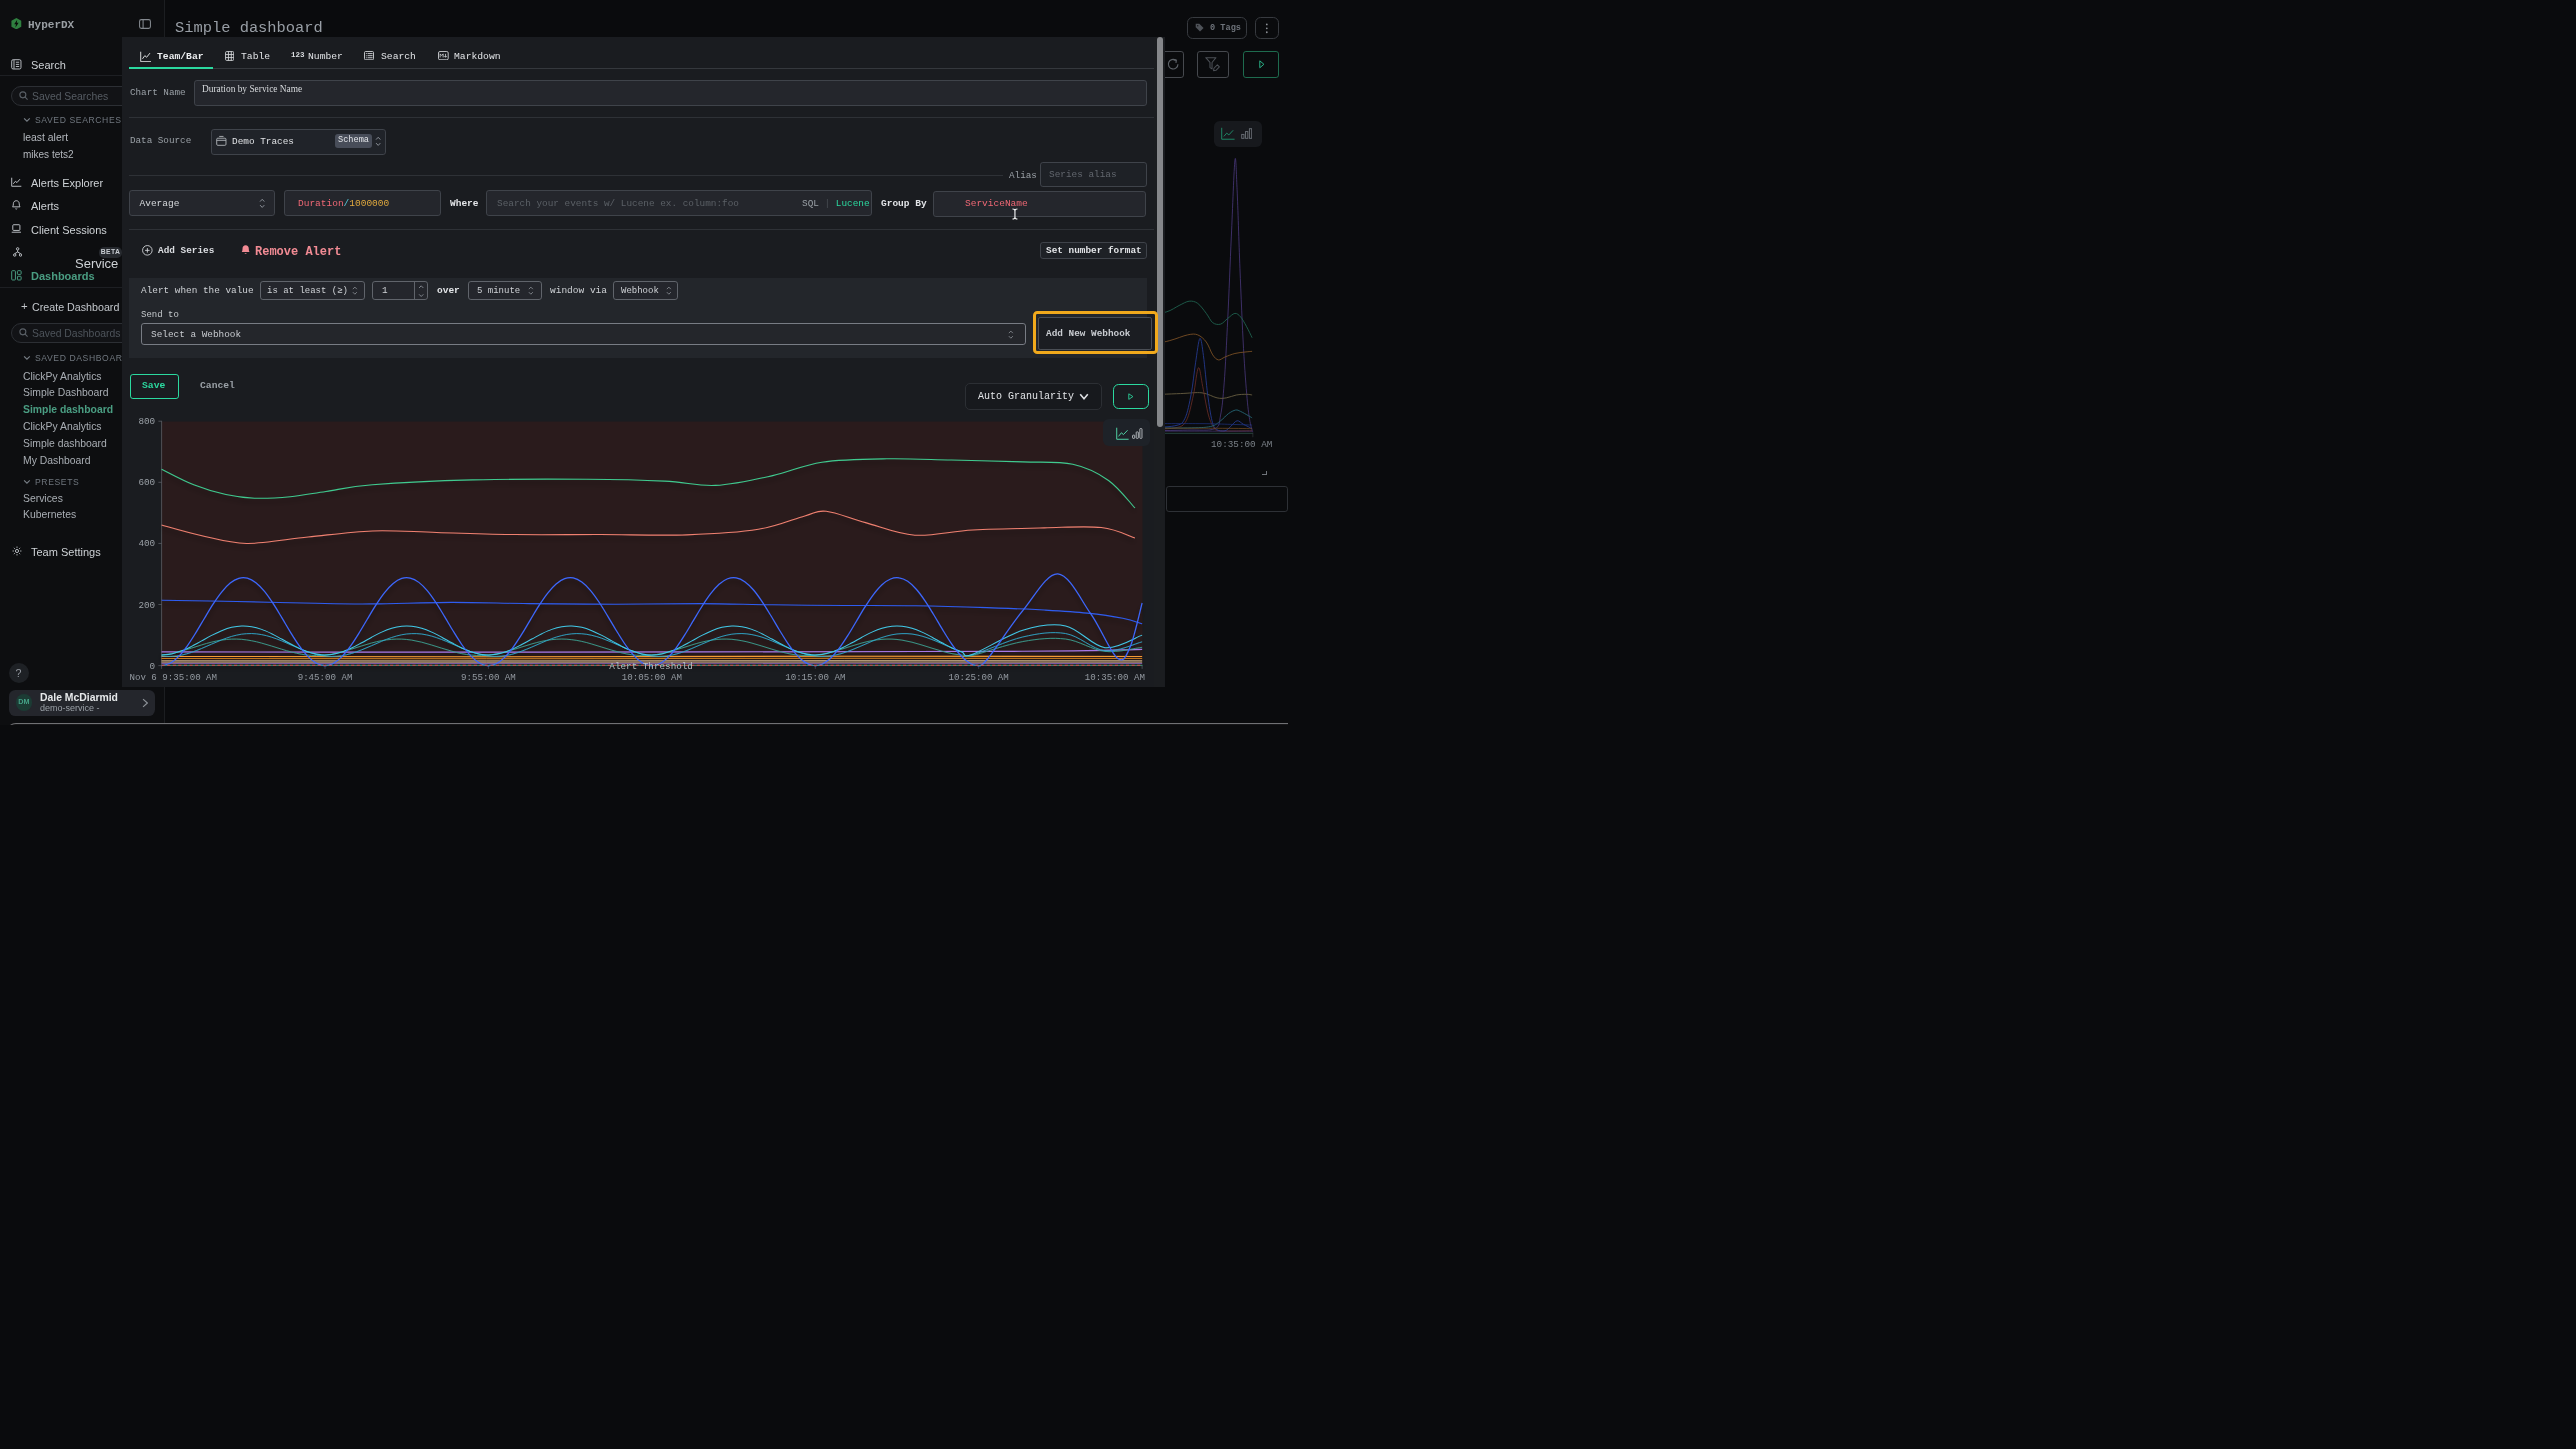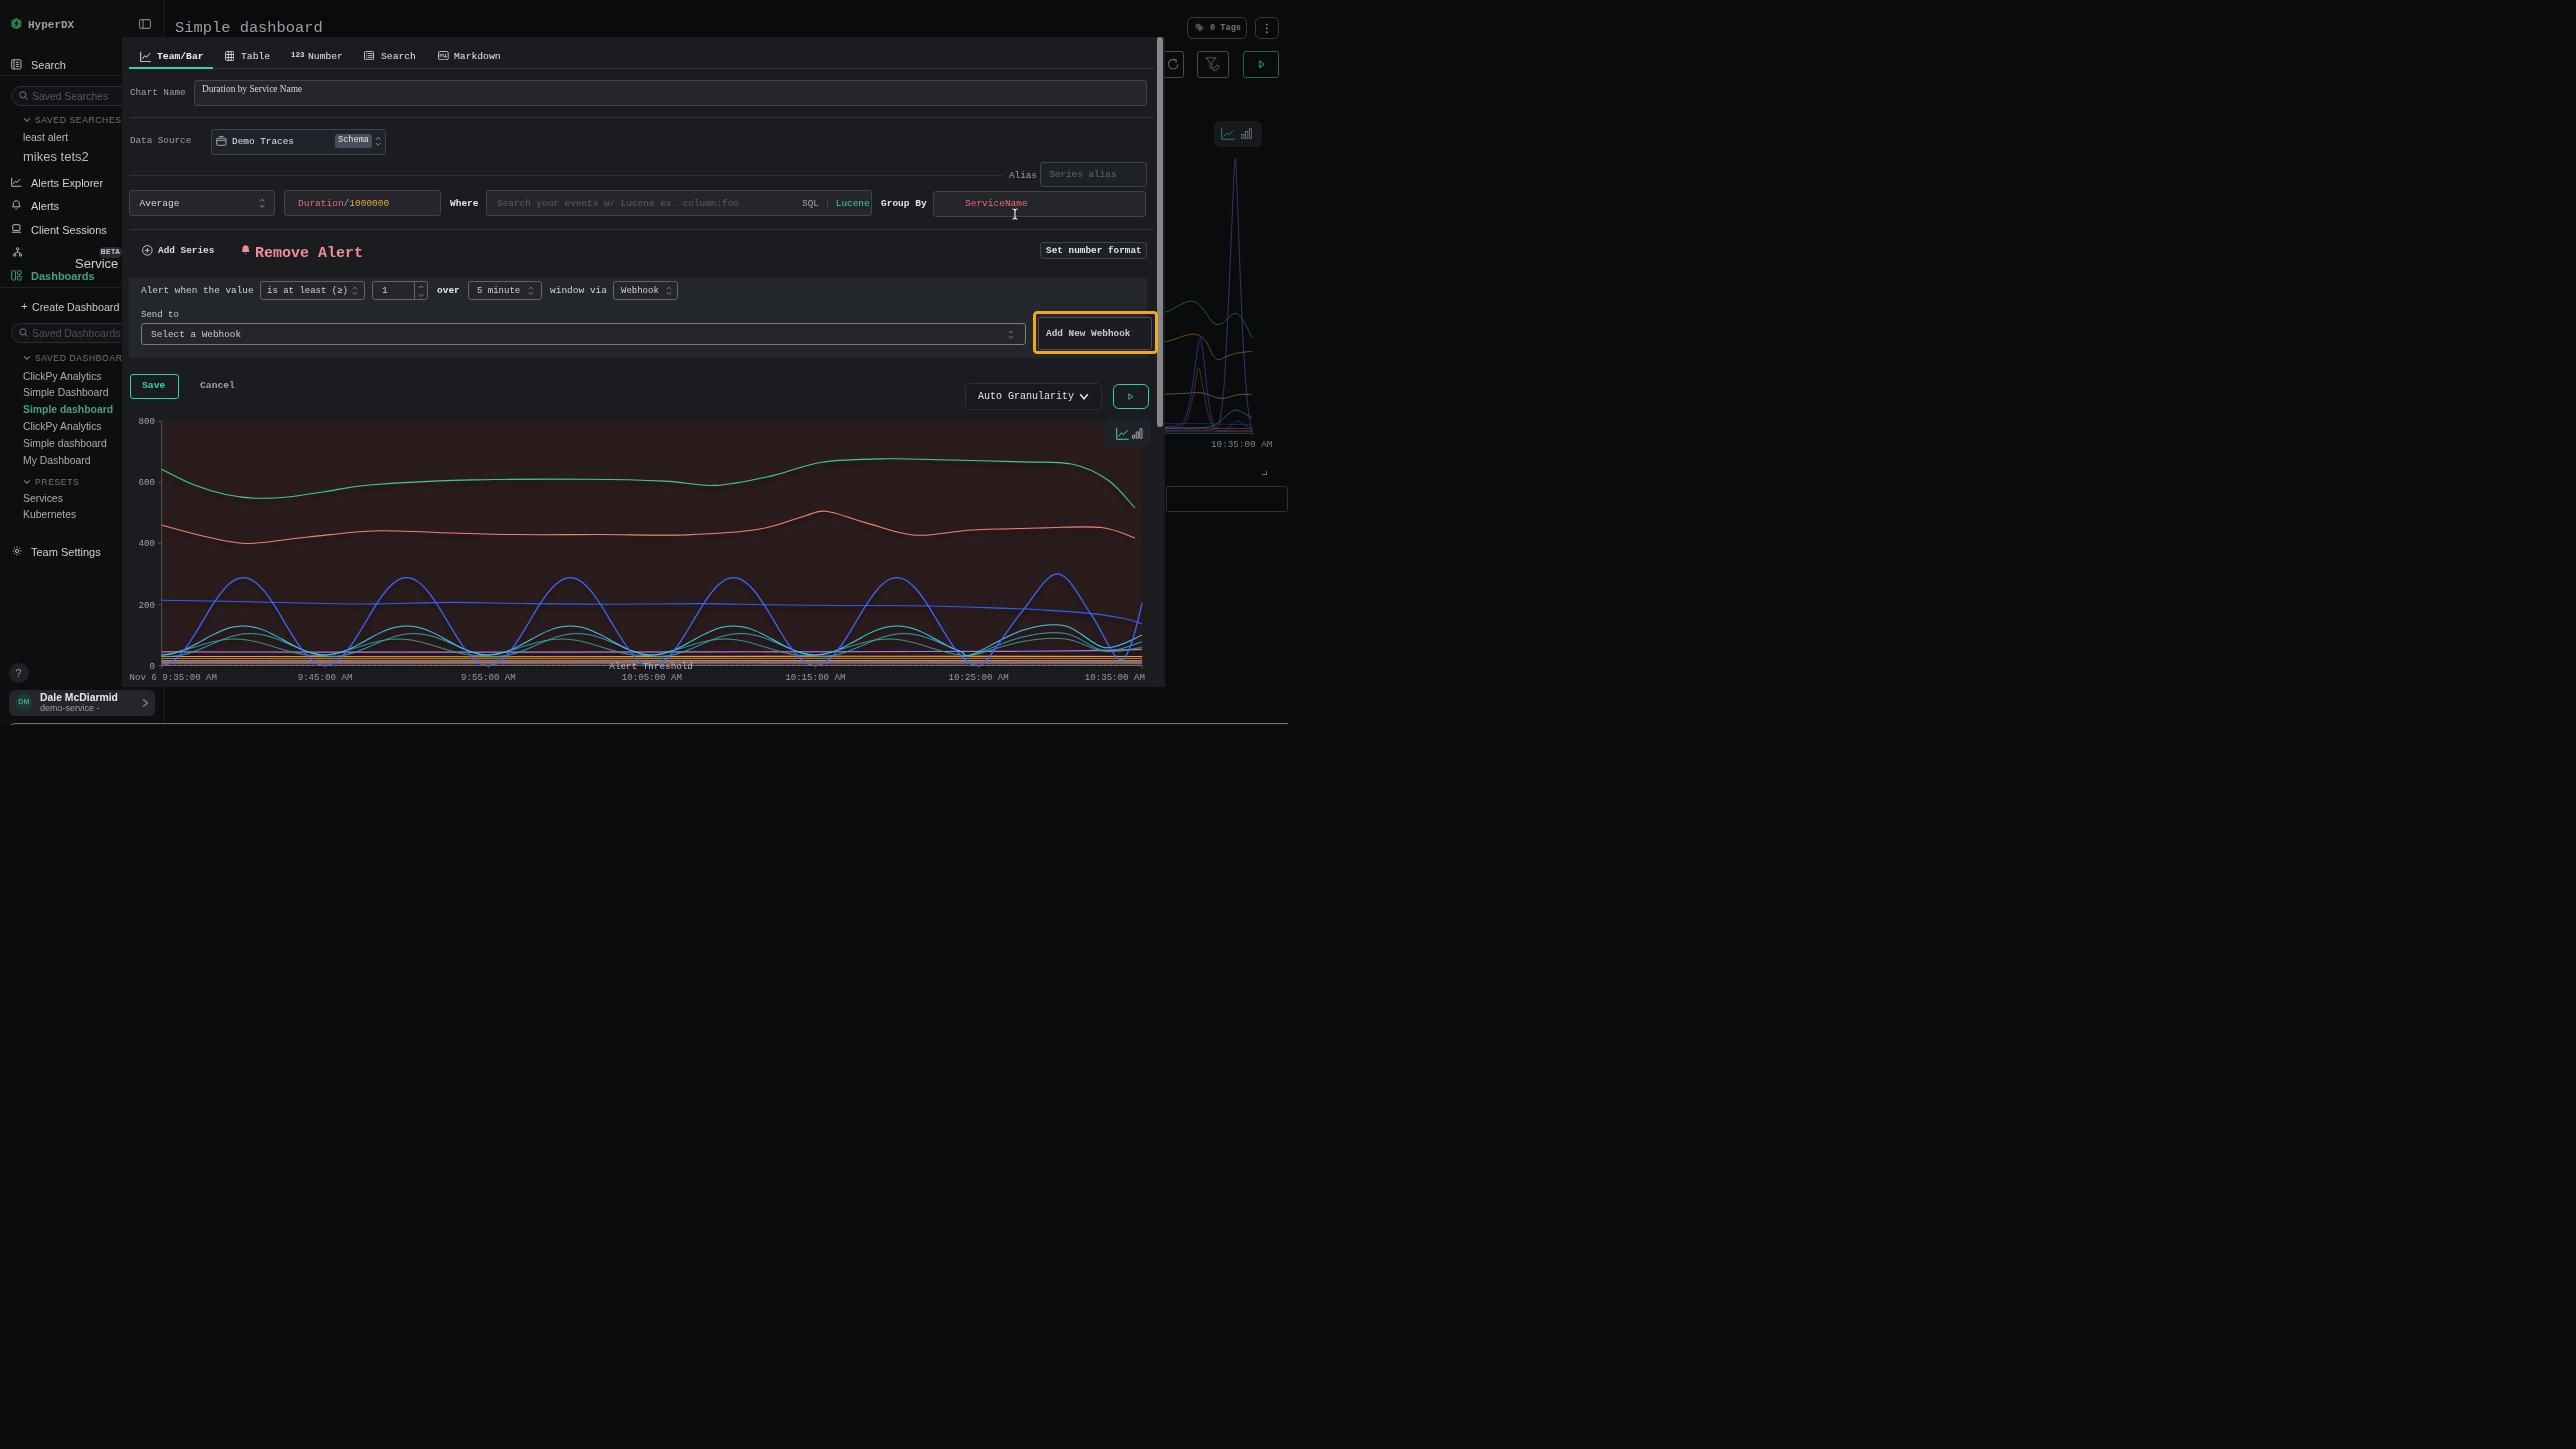--- a/index.html
+++ b/index.html
@@ -30,21 +30,21 @@
 <svg class="abs" style="left:18.6px;top:91px" width="9.3" height="9.3" viewBox="0 0 13 13" fill="none" stroke="#5b6168" stroke-width="1.5">
 <circle cx="5.4" cy="5.4" r="4.2"></circle>
       <line x1="8.6" y1="8.6" x2="12" y2="12"></line>
     </svg>
 <div class="abs" style="left:32px;top:91px;font-size:10.4px;color:#565c63;">Saved Searches</div>
 <svg class="abs" style="left:23px;top:117px" width="7.9" height="5.7" viewBox="0 0 11 8" fill="none" stroke="#767d85" stroke-width="1.6">
       <path d="M1.5 1.8 L5.5 6 L9.5 1.8"></path>
     </svg>
 <div class="abs" style="left:35px;top:115px;font-size:8.6px;letter-spacing:0.6px;color:#70777f;">SAVED SEARCHES</div>
 <div class="abs" style="left:23px;top:132px;font-size:10.4px;color:#b4b8be;">least alert</div>
-<div class="abs" style="left:23px;top:149px;font-size:13px;color:#b4b8be;">mikes tets2</div>
+<div class="abs" style="left:23px;top:149px;font-size:10px;color:#b4b8be;">mikes tets2</div>
 <svg class="abs" style="left:11.4px;top:177px" width="10.7" height="10" viewBox="0 0 15 14" fill="none" stroke="#c4c8cd" stroke-width="1.3">
 <path d="M1 1 L1 13 L14.5 13"></path>
       <path d="M3.2 9.5 L6.2 6 L8.4 7.8 L12.6 3"></path>
     </svg>
 <div class="abs" style="left:31px;top:177px;font-size:11px;color:#ced2d6;">Alerts Explorer</div>
 <svg class="abs" style="left:12px;top:200px" width="8.6" height="10" viewBox="0 0 12 14" fill="none" stroke="#c4c8cd" stroke-width="1.3">
 <path d="M6 1 C3.5 1 1.9 2.9 1.9 5.2 C1.9 8.6 0.7 9.6 0.7 9.6 L11.3 9.6 C11.3 9.6 10.1 8.6 10.1 5.2 C10.1 2.9 8.5 1 6 1 Z"></path>
 <path d="M4.7 12 C5 12.8 7 12.8 7.3 12"></path>
     </svg>
 <div class="abs" style="left:31px;top:200px;font-size:11px;color:#ced2d6;">Alerts</div>
@@ -237,21 +237,21 @@
 <div class="abs" style="left:7.2px;top:192px;width:1025px;height:0.7px;background:#2e3136;"></div>
 <svg class="abs" style="left:20.4px;top:208px" width="10.7" height="10.7" viewBox="0 0 15 15" fill="none" stroke="#dcdee2" stroke-width="1.2">
 <circle cx="7.5" cy="7.5" r="6.7"></circle>
       <path d="M7.5 4.3 L7.5 10.7 M4.3 7.5 L10.7 7.5"></path>
     </svg>
 <div class="abs" style="left:36px;top:208px;font-size:9.4px;font-weight:bold;color:#dcdee2;">Add Series</div>
 <svg class="abs" style="left:119px;top:208px" width="9.3" height="11.4" viewBox="0 0 13 16" fill="#f28b94">
 <path d="M6.5 0.5 C3.8 0.5 2.1 2.6 2.1 5.1 C2.1 8.8 0.8 9.9 0.8 9.9 L12.2 9.9 C12.2 9.9 10.9 8.8 10.9 5.1 C10.9 2.6 9.2 0.5 6.5 0.5 Z"></path>
 <path d="M4.9 11.4 C5.1 12.6 7.9 12.6 8.1 11.4 L4.9 11.4 Z"></path>
     </svg>
-<div class="abs" style="left:133px;top:208px;font-size:15px;font-weight:bold;color:#f28b94;">Remove Alert</div>
+<div class="abs" style="left:133px;top:208px;font-size:12px;font-weight:bold;color:#f28b94;">Remove Alert</div>
 <div class="abs" style="left:918px;top:205px;width:107px;height:17px;border:0.7px solid #3f434a;border-radius:2.9px;background:#1e2126;"></div>
 <div class="abs" style="left:924px;top:208px;font-size:9.4px;font-weight:bold;color:#e3e5e8;">Set number format</div>
 <div class="abs" style="left:7.2px;top:241px;width:1018px;height:80px;background:#23262b;"></div>
 <div class="abs" style="left:19px;top:248px;font-size:9.4px;color:#cfd2d6;">Alert when the value</div>
 <div class="abs" style="left:138px;top:244px;width:105px;height:19px;background:#24262c;border:0.7px solid #60646b;border-radius:2.9px;"></div>
 <div class="abs" style="left:145px;top:249px;font-size:9px;color:#cfd2d6;">is at least (≥)</div>
 <svg class="abs" style="left:230px;top:249px" width="5.7" height="9.3" viewBox="0 0 8 13" fill="none" stroke="#888d93" stroke-width="1.2">
 <path d="M1.2 4.4 L4 1.5 L6.8 4.4 M1.2 8.6 L4 11.5 L6.8 8.6"></path>
     </svg>
 <div class="abs" style="left:250px;top:244px;width:56px;height:19px;background:#24262c;border:0.7px solid #60646b;border-radius:2.9px;"></div>

